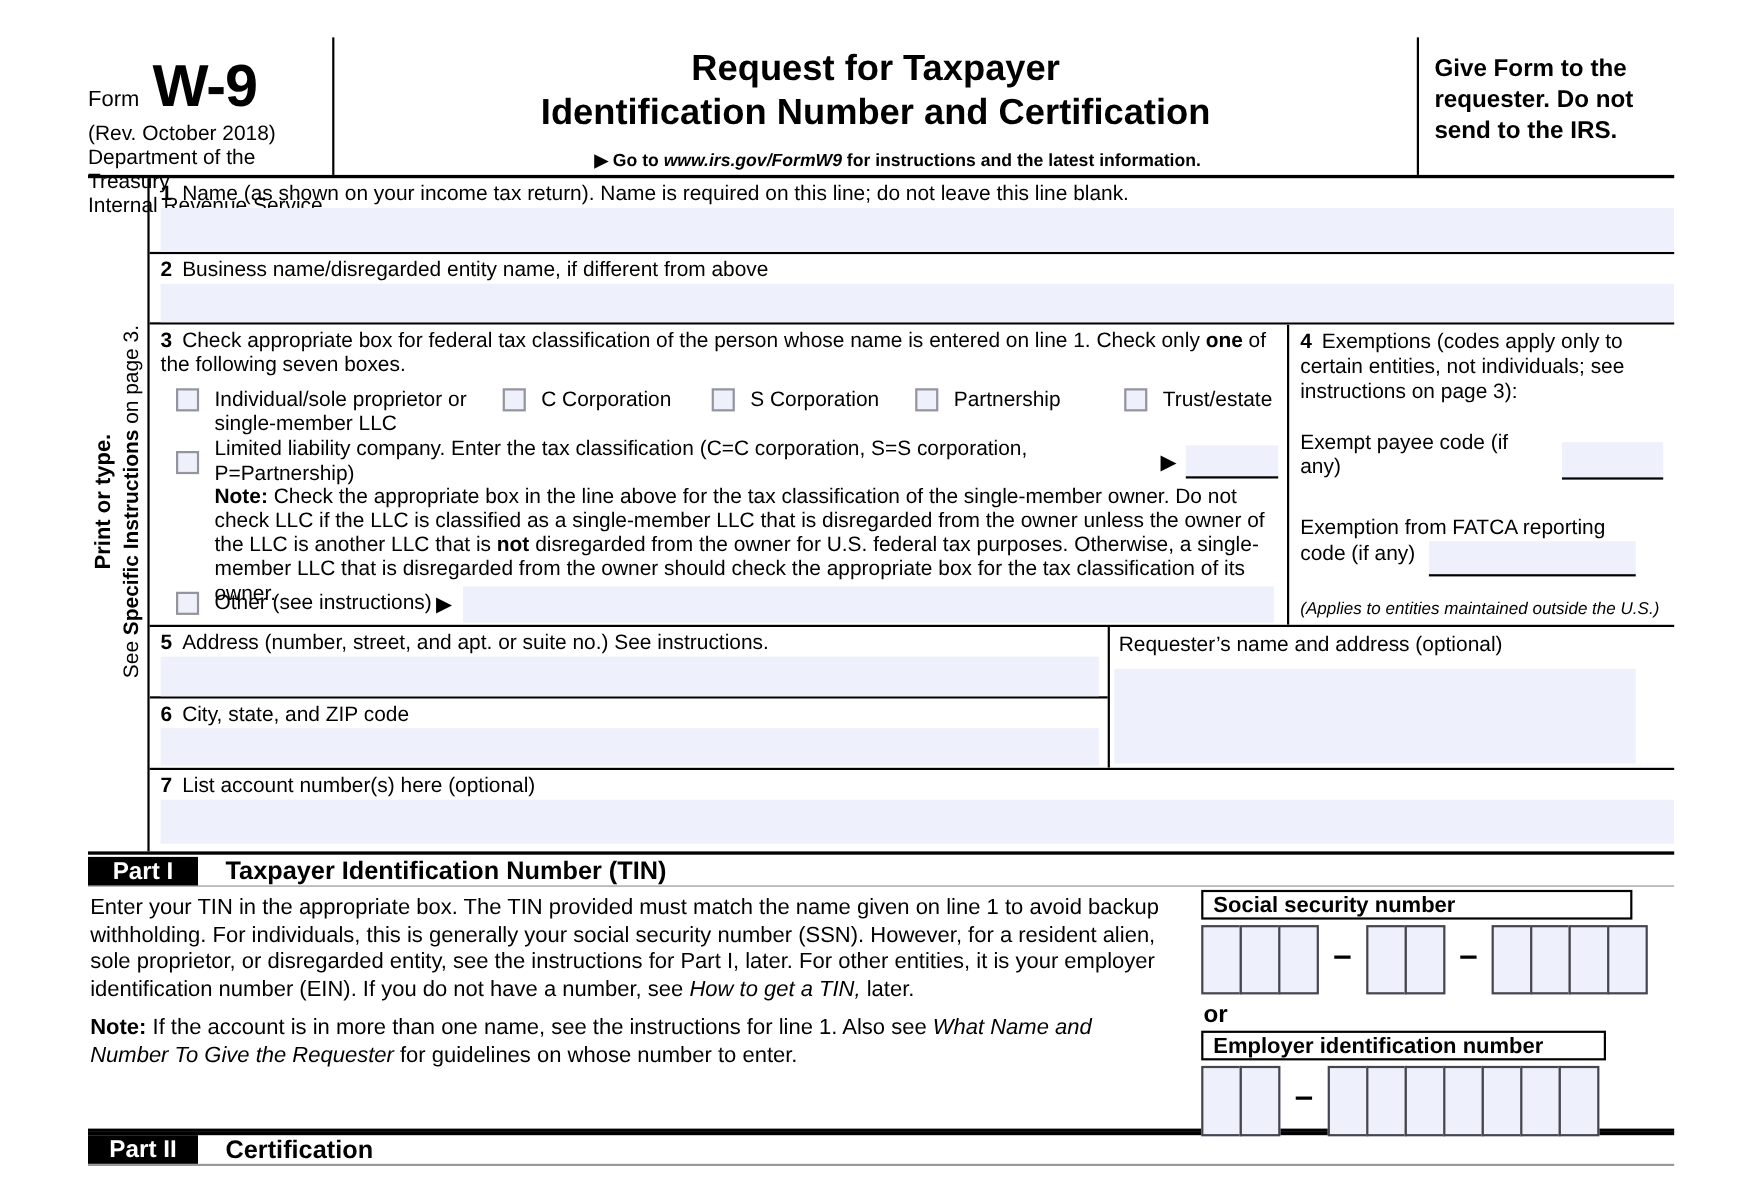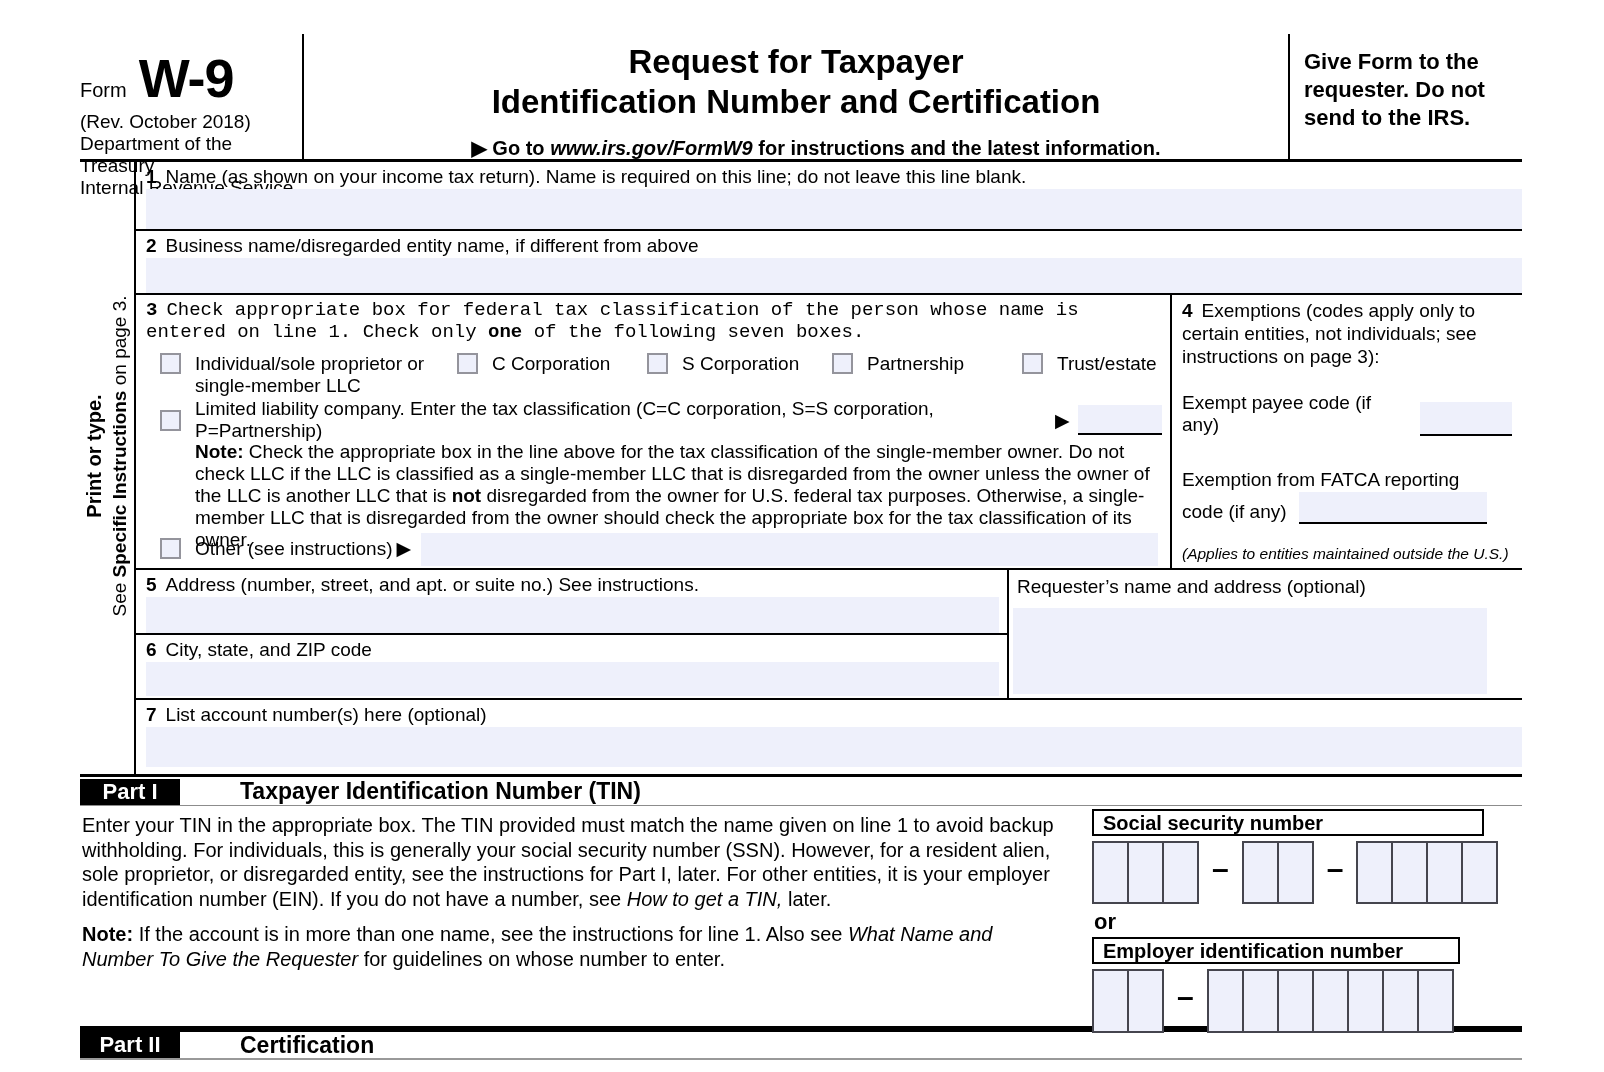--- a/index.html
+++ b/index.html
@@ -14,78 +14,78 @@
   .header { margin-top:34px; display:flex; border-bottom:3px solid #000; height:128px; }
   .h-left { width:222px; padding-top:22px; }
   .formline { display:flex; align-items:baseline; }
   .form-word { font-size:20px; margin-right:12px;margin-top:12px; }
   .w9 { font-size:54px; font-weight:bold; letter-spacing:-1px; line-height:0.85; }
   .rev { font-size:19px; margin-top:9px; }
   .dept { font-size:19px; line-height:22px; }
   .vdiv { width:2px; background:#000; }
   .h-center { flex:1; text-align:center; padding-top:8px; }
   .title { font-size:33px; font-weight:bold; line-height:40px; }
-  .goto { font-size:20px; font-weight:bold; margin-top:14px;padding-left:40px; }
+  .goto { font-size:16px; font-weight:bold; margin-top:14px;padding-left:40px; }
   .goto .url { font-style:italic; }
   .h-right { width:232px; padding:14px 0 0 14px; font-size:22px; font-weight:bold; line-height:28px; }
 
   
   .main { display:flex; }
   .side { width:54px; position:relative; }
   .side-text { position:absolute; top:48%; left:50%; transform:translate(-50%,-50%) rotate(-90deg);
                white-space:nowrap; text-align:center; font-size:19px; line-height:26px; }
   .side-text .l1 { font-weight:bold; font-size:20px; }
   .rows { flex:1; border-left:2px solid #000; }
   .row { border-bottom:2px solid #000; padding:2px 0 0 10px; overflow:hidden; }
   .row-label { font-size:19px; line-height:25px; }
   .num { font-weight:bold; margin-right:9px; }
   .field { background:#eef0fb; }
   .r1 { height:69px; } .r1 .field { height:40px; }
   .r2 { height:64px; } .r2 .field { height:37px; }
 
   
   .r34 { height:275px; display:flex; padding:0; }
   .col3 { flex:1; padding:2px 8px 0 10px; }
-  .lbl3 { font-size:19px; line-height:22px; height:44px; margin-top:2px;font-family:Liberation Mono, monospace; }
+  .lbl3 { font-size:19px; line-height:22px; height:44px; margin-top:2px; }
   .cb-row { display:flex; margin:10px 0 0 14px; height:46px; }
   .cb { width:21px; height:21px; background:#eef0fb; border:2px solid #94949c; flex:none; margin-right:14px; }
   .cb-item { display:flex; align-items:flex-start; font-size:19px; line-height:22px; }
   .cbw1 { width:297px; } .cbw2 { width:190px; } .cbw3 { width:185px; } .cbw4 { width:190px; }
   .llc-row { display:flex; align-items:center; margin:4px 0 0 14px; height:34px; font-size:19px; }
   .llc-field { width:86px; height:30px; background:#eef0fb; border-bottom:2px solid #000; margin-left:8px; }
   .arrow { margin-left:4px; }
   .note { margin:4px 8px 0 49px; font-size:19px; line-height:22px; height:88px; }
   .other-row { display:flex; align-items:center; margin:2px 0 0 14px; height:35px; font-size:19px; }
   .other-field { flex:1; height:33px; background:#eef0fb; margin:0 4px 0 10px; align-self:flex-end; }
   .col4 { width:352px; border-left:2px solid #000; padding:4px 10px 0 10px; position:relative; font-size:19px; }
   .lbl4 { line-height:23px; }
   .exempt-row { display:flex; align-items:flex-end; margin-top:24px; }
   .exempt-field { width:92px; height:34px; background:#eef0fb; border-bottom:2px solid #000; margin-left:8px; }
   .fatca { margin-top:32px; line-height:24px; }
-  .fatca-line2 { display:flex; align-items:flex-end; }
+  .fatca-line2 { display:flex; align-items:flex-start; }
   .fatca-field { width:188px; height:32px; background:#eef0fb; border-bottom:2px solid #000; margin-left:12px; }
   .applies { position:absolute; left:10px; bottom:5px; font-size:15.5px; font-style:italic; }
 
   
   .r56 { height:130px; display:flex; padding:0; }
   .col56 { width:871px; }
   .line5 { height:65px; border-bottom:2px solid #000; padding:2px 0 0 10px; }
   .line5 .field { height:36px; margin-right:8px; }
   .line6 { height:63px; padding:2px 0 0 10px; }
   .line6 .field { height:34px; margin-right:8px; }
   .reqcol { flex:1; border-left:2px solid #000; position:relative; padding:4px 0 0 8px; }
   .req-field { position:absolute; left:4px; top:38px; width:474px; height:86px; background:#eef0fb; }
   .r7 { height:74px; border-bottom:none; }
   .r7 .field { height:40px; }
 
   
   .part-head { display:flex; align-items:flex-end; border-top:3px solid #000; border-bottom:1px solid #8c8c8c; height:32px; }
   .part-box { width:100px; background:#000; color:#fff; font-weight:bold; font-size:22px;
               display:flex; align-items:center; justify-content:center; }
-  .part-title { font-weight:bold; font-size:23px; align-self:center; margin-left:60px; }
+  .part-title { font-weight:bold; font-size:23px; align-self:center; margin-left:25px; }
   .p1-body { display:flex; height:223px; border-bottom:3px solid #000; }
   .p1-left { width:988px; padding:7px 0 0 2px; font-size:20px; line-height:24.5px; }
   .p1-left .para2 { margin-top:11px; }
   .tin-col { flex:1; padding:3px 0 0 24px; }
   .tin-label { width:392px; border:2px solid #000; font-weight:bold; font-size:20px; padding:1px 0 1px 9px; height:27px; }
   .tin-label.ein { width:368px; }
   .cells { display:flex; align-items:center; margin-top:5px; height:63px; }
   .cellgroup { display:flex; height:63px; }
   .cell { width:37px; height:63px; background:#eef0fb; border:2px solid #45454e; margin-left:-2px; }
   .cell:first-child { margin-left:0; }

